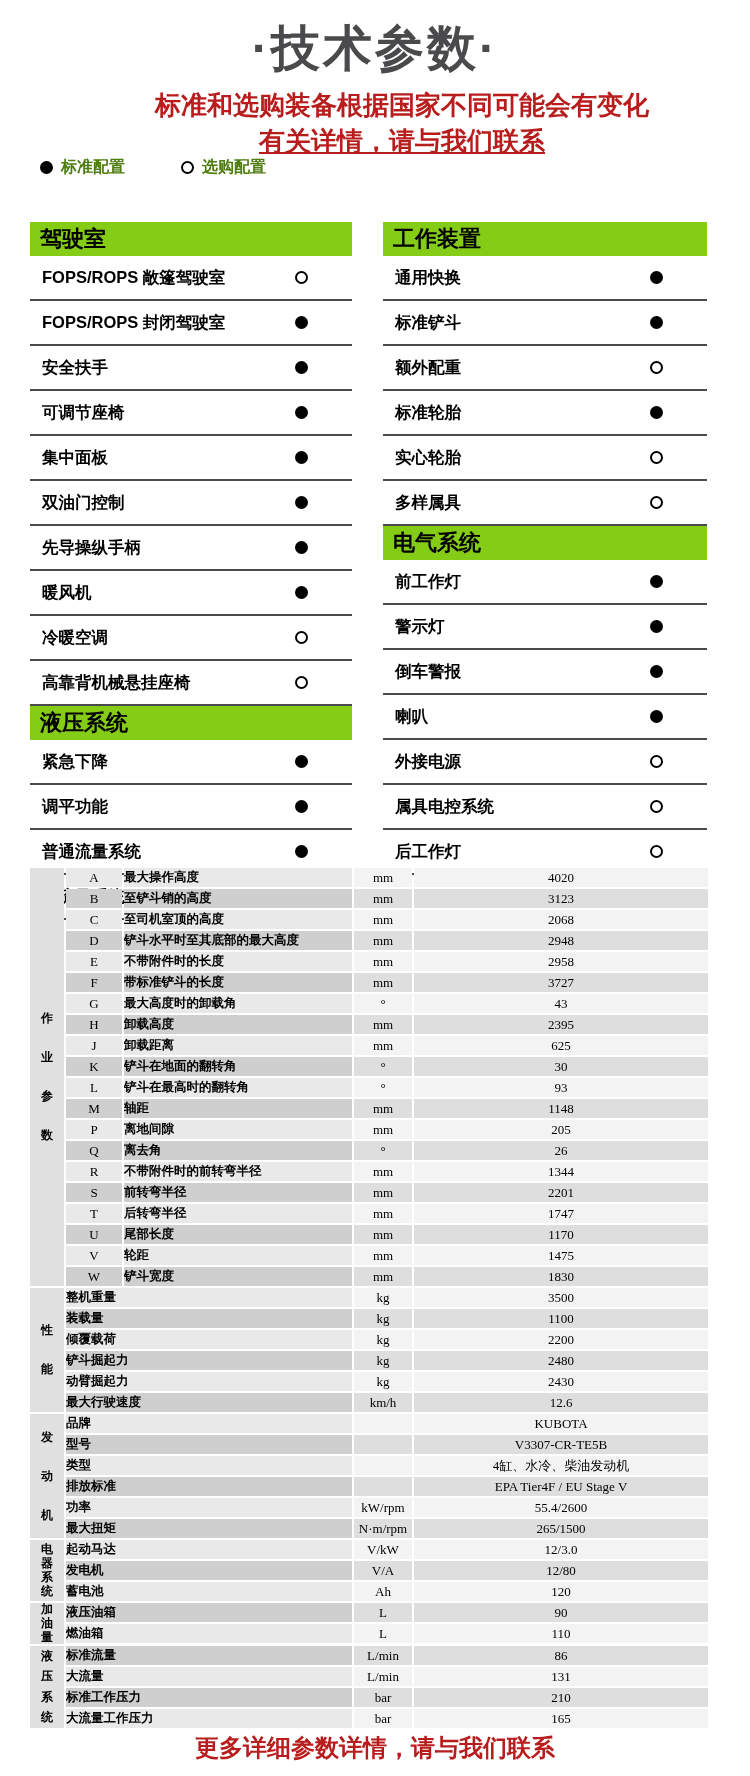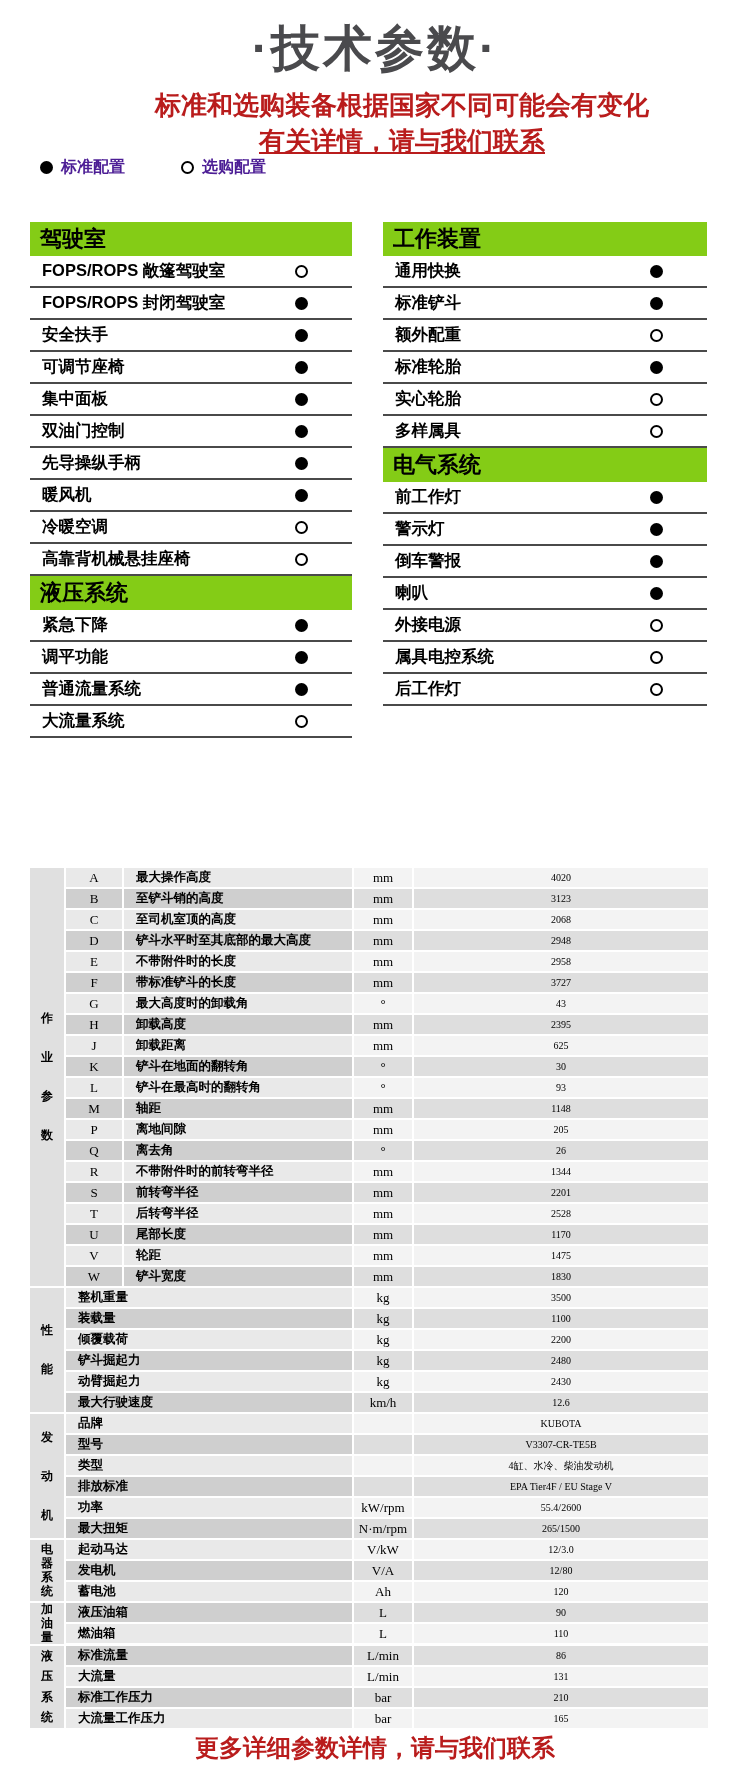--- a/index.html
+++ b/index.html
@@ -5,47 +5,47 @@
   html,body{margin:0;padding:0;background:#fff;}
   .page{position:relative;width:750px;height:1776px;background:#ffffff;overflow:hidden;
         font-family:"Liberation Sans", sans-serif;color:#000;}
   .title{position:absolute;top:16px;left:0;width:100%;text-align:center;
          font-size:49px;font-weight:bold;color:#4a4a4d;letter-spacing:3px;}
   .subtitle{position:absolute;left:0;width:100%;text-align:center;
             font-size:26px;font-weight:bold;color:#b91c1c;margin-left:27px;}
   .s1{top:88px;}
   .s2{top:124px;text-decoration:underline;}
   .legend{position:absolute;top:157px;left:40px;display:flex;gap:56px;
-          font-size:16px;font-weight:bold;color:#4c1d95;}
+          font-size:16px;font-weight:bold;color:#4d7c0f;}
   .legend-item{display:flex;align-items:center;gap:8px;}
   .dot{width:13px;height:13px;border-radius:50%;box-sizing:border-box;flex:0 0 13px;}
   .dot.filled{background:#000;}
   .dot.hollow{background:#fff;border:2px solid #000;}
   .config-col{position:absolute;top:222px;}
   .config-col.left{left:30px;width:322px;}
   .config-col.right{left:383px;width:324px;}
   .sec-header{height:34px;line-height:34px;background:#84cc16;color:#000;
               font-size:22px;font-weight:bold;padding-left:10px;box-sizing:border-box;}
-  .cfg-row{height:32px;box-sizing:border-box;border-bottom:2px solid #4a4a4a;
+  .cfg-row{height:45px;box-sizing:border-box;border-bottom:2px solid #4a4a4a;
            display:flex;align-items:center;justify-content:space-between;
            padding:0 44px 0 12px;}
   .cfg-label{font-size:16.5px;font-weight:bold;color:#000;}
   
   .spec-table{position:absolute;left:30px;top:868px;width:678px;}
   .tg{display:flex;margin-bottom:2px;}
   .tg-label{width:34px;margin-right:2px;background:#e0e0e0;display:flex;flex-direction:column;
             align-items:center;justify-content:center;font-size:12px;font-weight:bold;color:#000;}
   .tg-label span{display:block;line-height:13px;height:13px;}
   .tg-grid{display:grid;grid-template-columns:56px 228px 58px 294px;gap:2px;}
   .tcell{height:19px;line-height:19px;font-size:13px;overflow:hidden;white-space:nowrap;}
   .t-letter{text-align:center;font-family:"Liberation Serif", serif;font-size:13px;}
-  .t-name{padding-left:12px;font-size:12.5px;font-weight:bold;}
+  .t-name{font-size:12.5px;font-weight:bold;}
   .t-name.wide{grid-column:span 2;}
   .t-unit{text-align:center;font-family:"Liberation Serif", serif;font-size:13px;}
-  .t-value{text-align:center;font-family:"Liberation Serif", serif;font-size:10px;}
+  .t-value{text-align:center;font-family:"Liberation Serif", serif;font-size:13px;}
   .shade-light.t-name,.shade-light.t-letter{background:#e9e9e9;}
   .shade-light.t-unit,.shade-light.t-value{background:#f3f3f3;}
   .shade-dark.t-name,.shade-dark.t-letter{background:#cfcfcf;}
   .shade-dark.t-unit,.shade-dark.t-value{background:#dedede;}
   .footer{position:absolute;top:1732px;left:0;width:100%;text-align:center;
           font-size:24px;font-weight:bold;color:#b91c1c;}
 </style>
 </head>
 <body>
 
@@ -248,21 +248,21 @@
           <div class="tcell t-name shade-light">不带附件时的前转弯半径</div>
           <div class="tcell t-unit shade-light">mm</div>
           <div class="tcell t-value shade-light">1344</div>
           <div class="tcell t-letter shade-dark">S</div>
           <div class="tcell t-name shade-dark">前转弯半径</div>
           <div class="tcell t-unit shade-dark">mm</div>
           <div class="tcell t-value shade-dark">2201</div>
           <div class="tcell t-letter shade-light">T</div>
           <div class="tcell t-name shade-light">后转弯半径</div>
           <div class="tcell t-unit shade-light">mm</div>
-          <div class="tcell t-value shade-light">2528</div>
+          <div class="tcell t-value shade-light">1747</div>
           <div class="tcell t-letter shade-dark">U</div>
           <div class="tcell t-name shade-dark">尾部长度</div>
           <div class="tcell t-unit shade-dark">mm</div>
           <div class="tcell t-value shade-dark">1170</div>
           <div class="tcell t-letter shade-light">V</div>
           <div class="tcell t-name shade-light">轮距</div>
           <div class="tcell t-unit shade-light">mm</div>
           <div class="tcell t-value shade-light">1475</div>
           <div class="tcell t-letter shade-dark">W</div>
           <div class="tcell t-name shade-dark">铲斗宽度</div>

